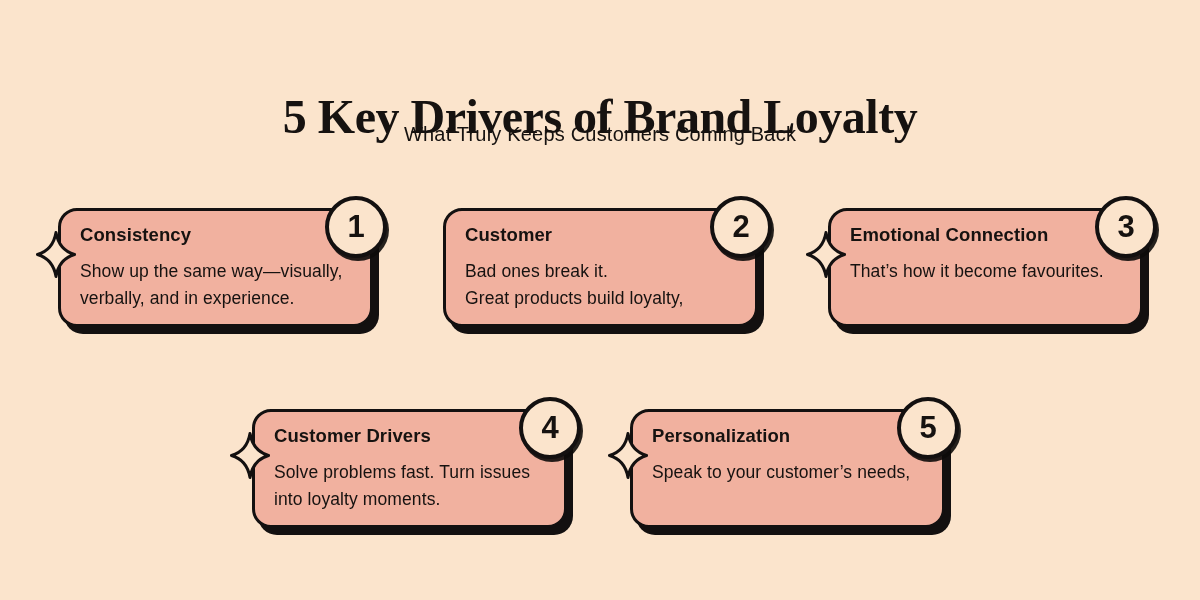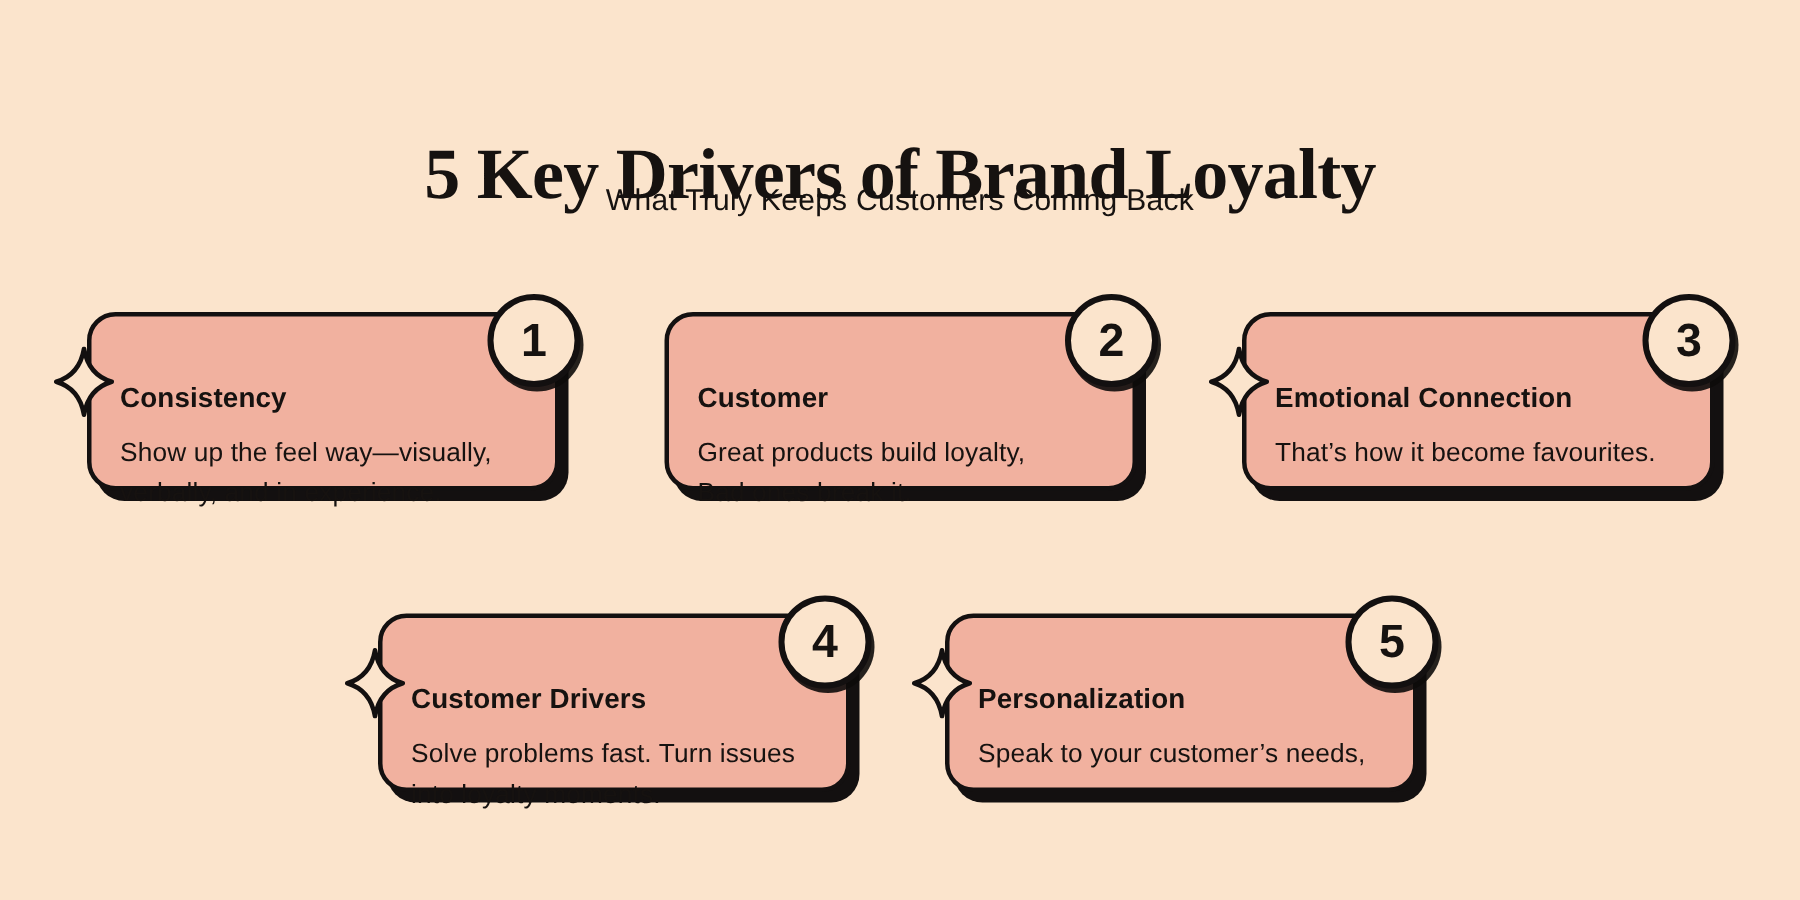--- a/index.html
+++ b/index.html
@@ -48,21 +48,20 @@
   .card-2 { left: 443px; top: 208px; }
   .card-3 { left: 828px; top: 208px; }
   .card-4 { left: 252px; top: 409px; }
   .card-5 { left: 630px; top: 409px; }
   .card-title {
     font-weight: 700;
     font-size: 18.5px;
     line-height: 24px;
     letter-spacing: 0.1px;
     margin-bottom: 11px;
-    margin-top: 30px;
   }
   .card-body {
     font-size: 17.5px;
     line-height: 27px;
     letter-spacing: 0.1px;
   }
   .badge {
     position: absolute;
     top: -15px; right: -17px;
     width: 62px; height: 62px;
@@ -88,32 +87,32 @@
   <h1 class="title">5 Key Drivers of Brand Loyalty</h1>
   <div class="subtitle">What Truly Keeps Customers Coming Back</div>
   <div id="cards">
   <div class="card card-1">
     <svg class="sparkle" viewBox="0 0 40 47" aria-hidden="true">
       <path d="M20 1.5 Q23 19 38.5 23.5 Q23 28 20 45.5 Q17 28 1.5 23.5 Q17 19 20 1.5 Z" fill="#fbe4cc" stroke="#131010" stroke-width="3" stroke-linejoin="round"></path>
     </svg>
     <div class="badge">1</div>
     <div class="card-title">Consistency</div>
     <div class="card-body">
-      <div>Show up the feel way—visually,</div>
+      <div>Show up the same way—visually,</div>
       <div>verbally, and in experience.</div>
     </div>
   </div>
 
   <div class="card card-2">
 
     <div class="badge">2</div>
     <div class="card-title">Customer</div>
     <div class="card-body">
+      <div>Bad ones break it.</div>
       <div>Great products build loyalty,</div>
-      <div>Bad ones break it.</div>
     </div>
   </div>
 
   <div class="card card-3">
     <svg class="sparkle" viewBox="0 0 40 47" aria-hidden="true">
       <path d="M20 1.5 Q23 19 38.5 23.5 Q23 28 20 45.5 Q17 28 1.5 23.5 Q17 19 20 1.5 Z" fill="#fbe4cc" stroke="#131010" stroke-width="3" stroke-linejoin="round"></path>
     </svg>
     <div class="badge">3</div>
     <div class="card-title">Emotional Connection</div>
     <div class="card-body">

